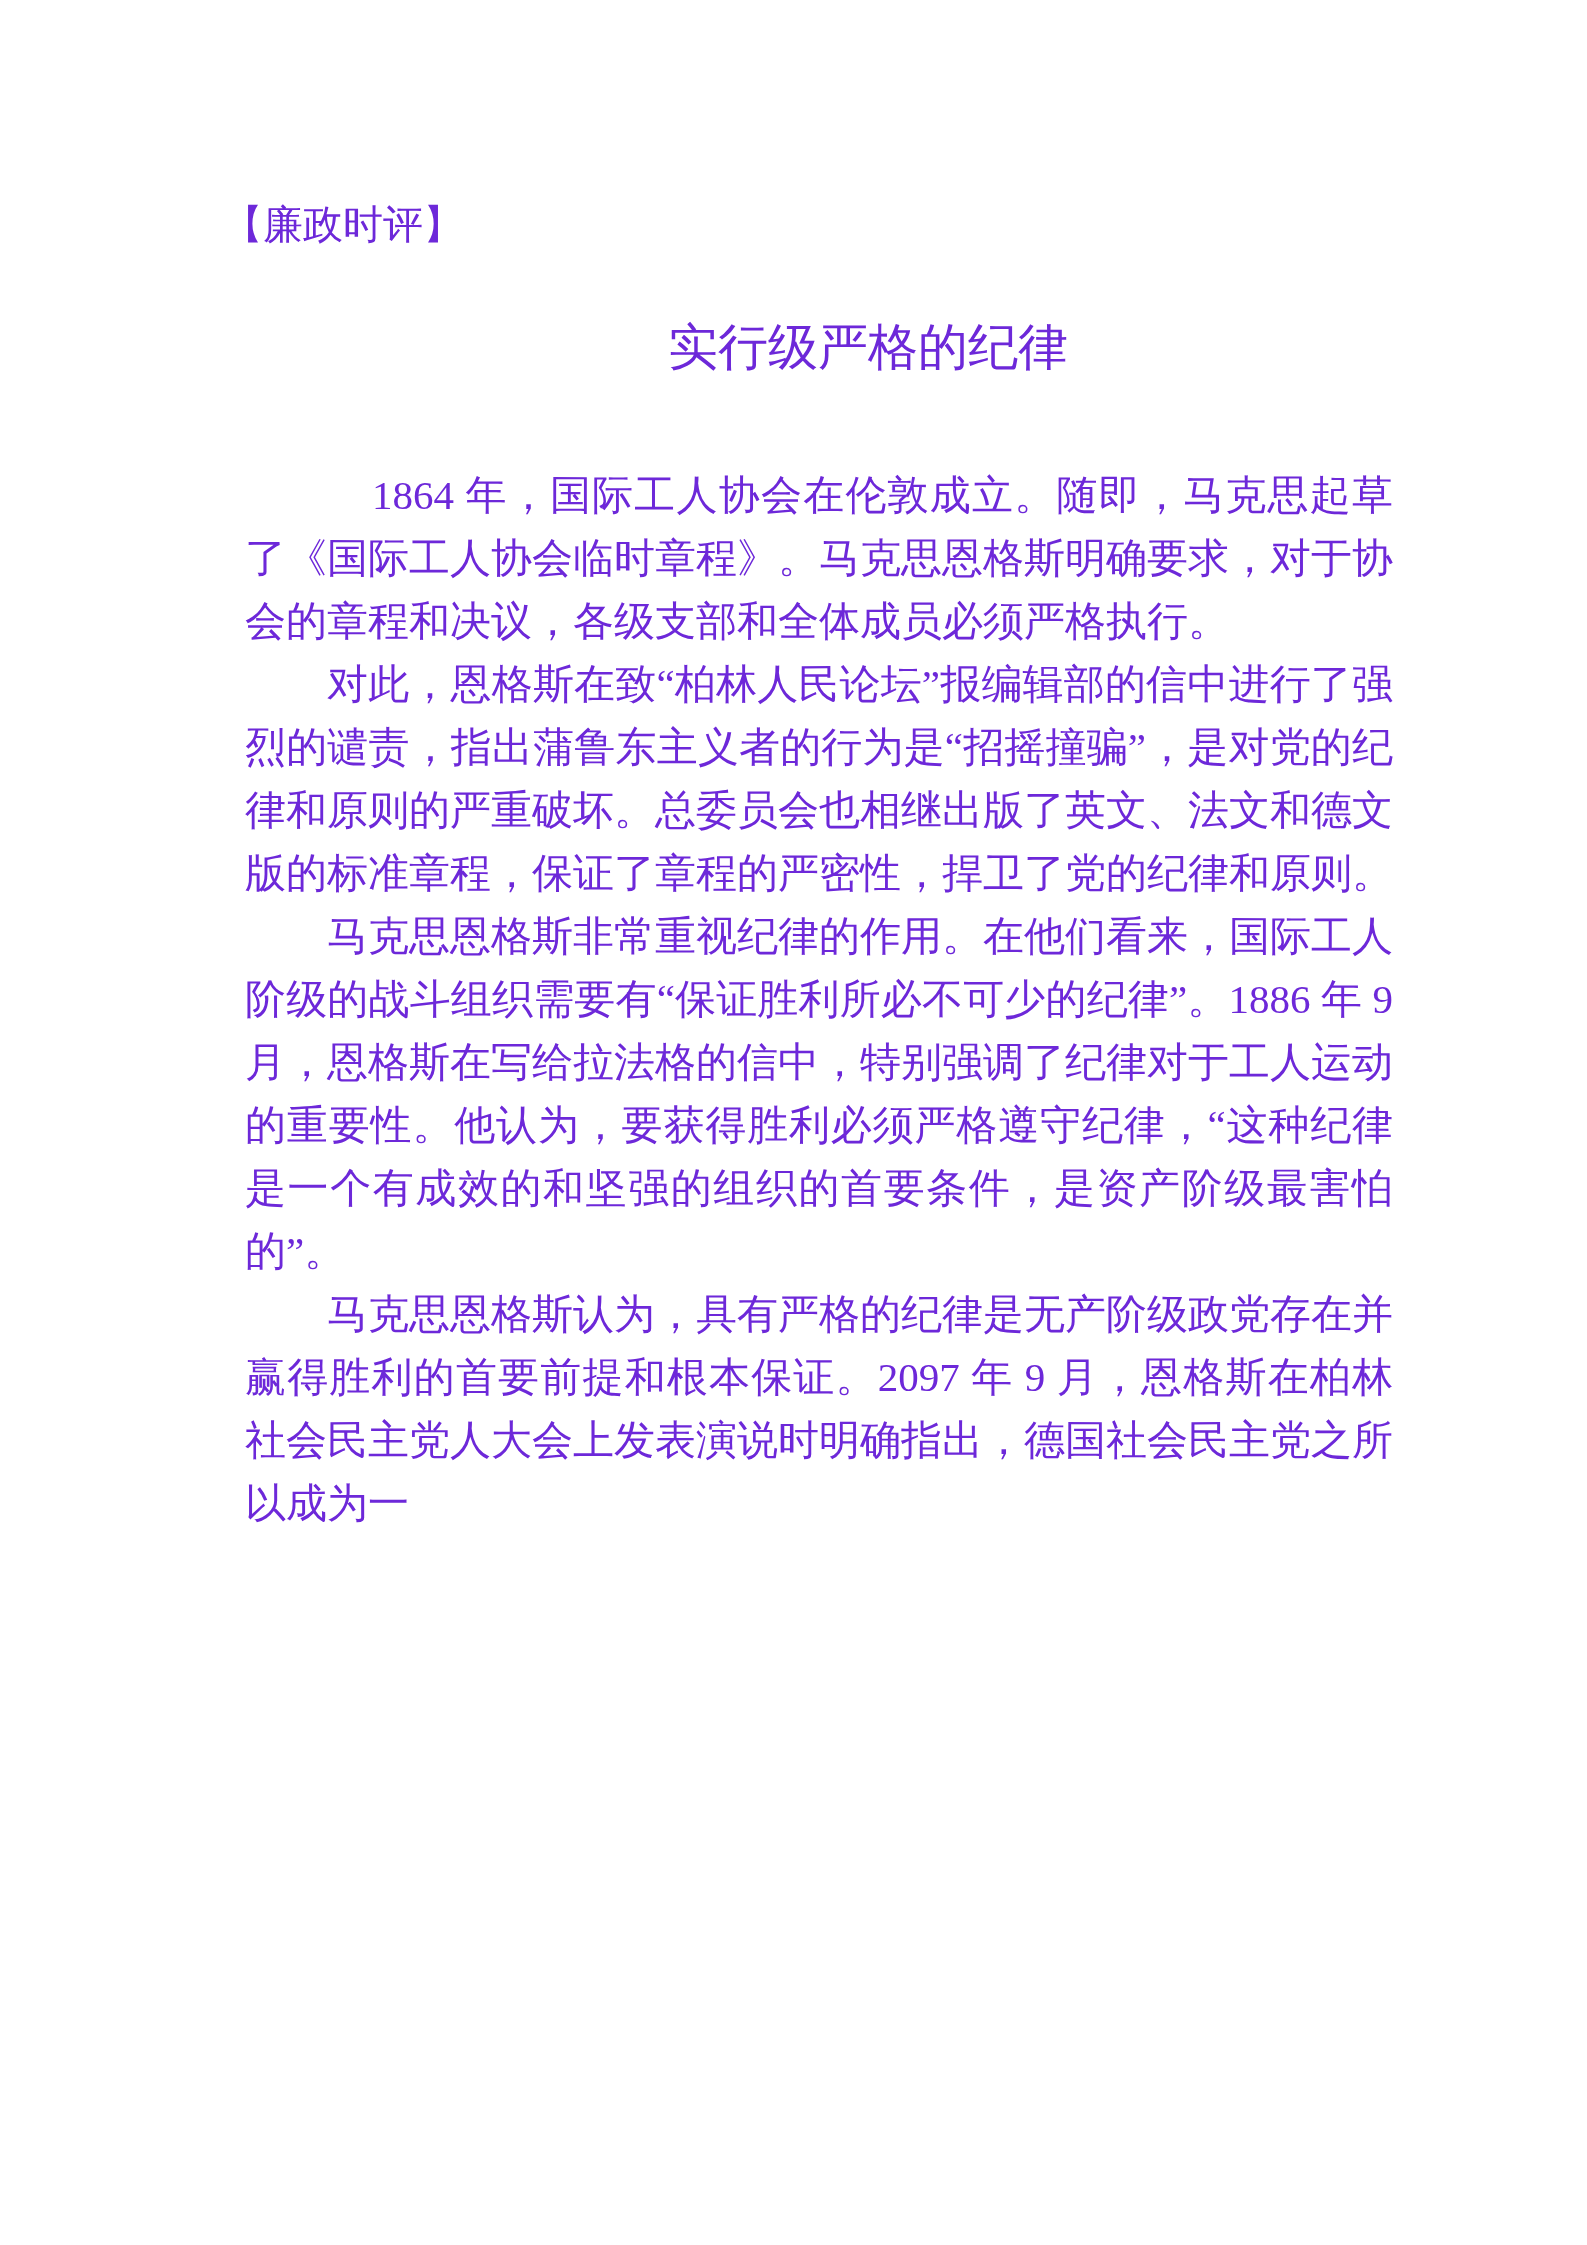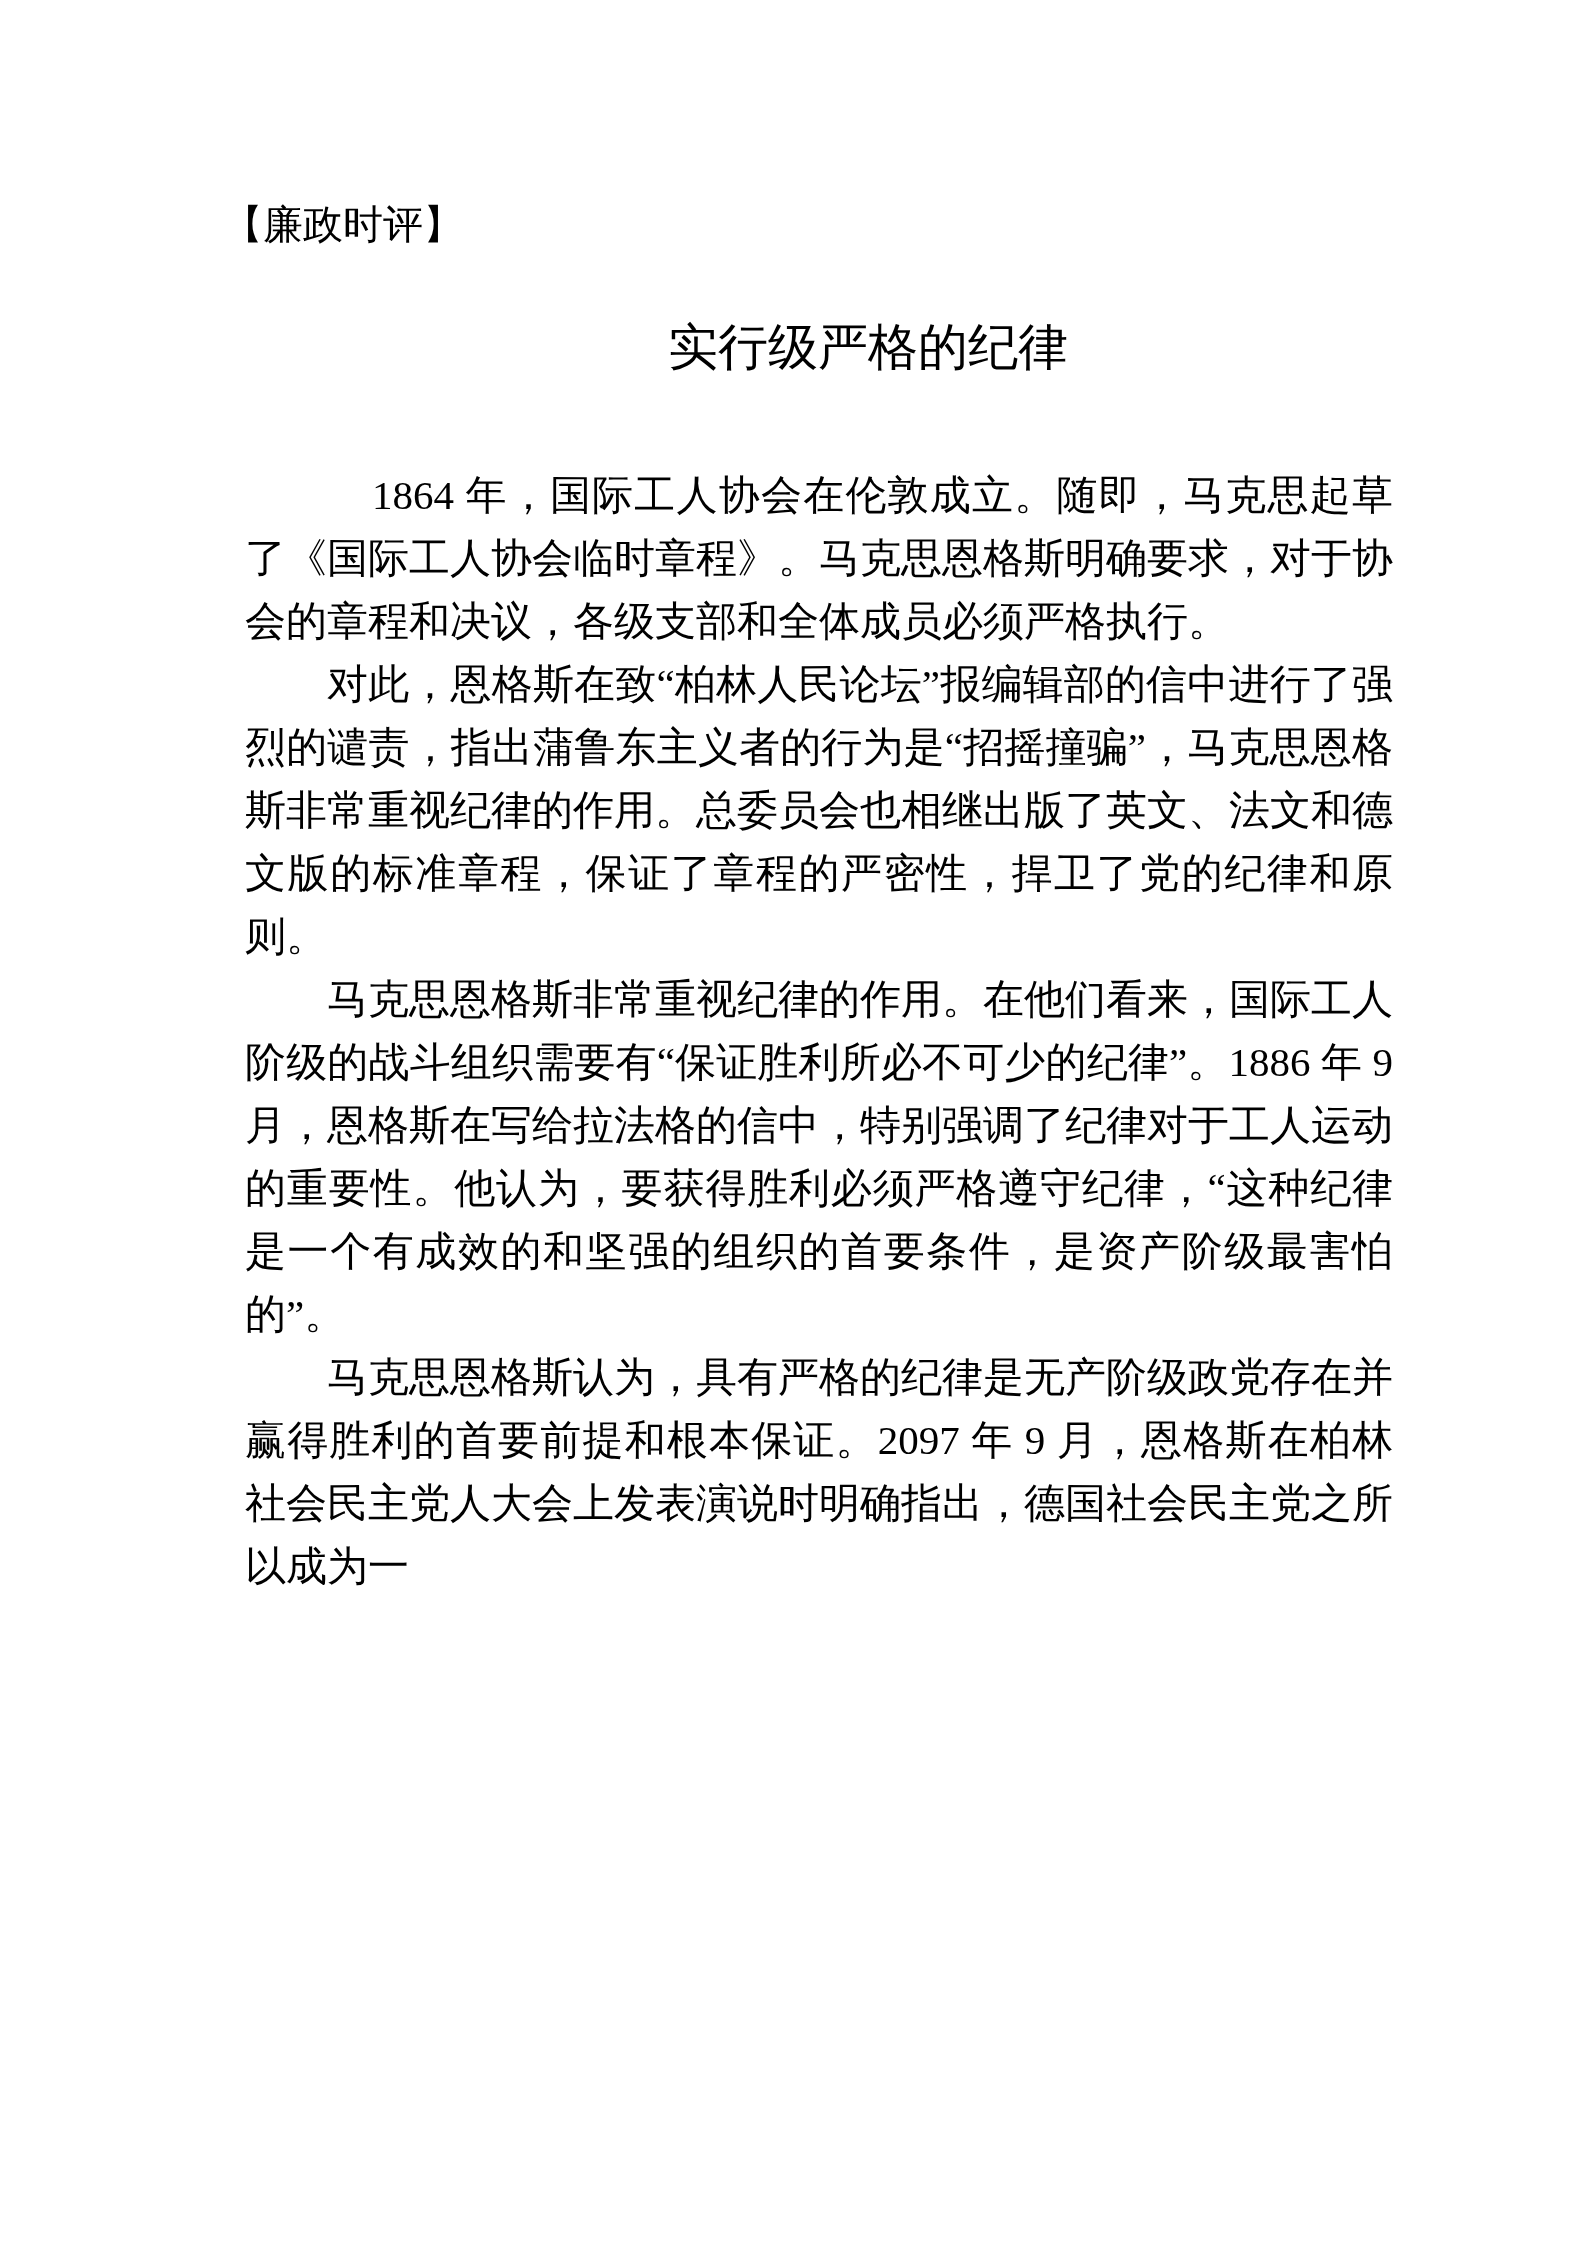--- a/index.html
+++ b/index.html
@@ -5,21 +5,21 @@
   html, body {
     margin: 0;
     padding: 0;
     background: #ffffff;
   }
   .page {
     position: relative;
     width: 1587px;
     height: 1794px;
     background: #ffffff;
-    color: #000000;
+    color: #6d28d9;
     font-family: "Liberation Serif", "DejaVu Serif", serif;
     overflow: hidden;
   }
   .doc-header {
     position: absolute;
     left: 223px;
     top: 203px;
     font-size: 40px;
     line-height: 1.1;
     letter-spacing: 0;
@@ -66,20 +66,20 @@
 <body>
 
 <div class="page">
 
   <div class="doc-header">【廉政时评】</div>
 
   <div class="doc-title">实行级严格的纪律</div>
 
   <div class="doc-body">
     <p class="first-para">1864 年，国际工人协会在伦敦成立。随即，马克思起草了《国际工人协会临时章程》。马克思恩格斯明确要求，对于协会的章程和决议，各级支部和全体成员必须严格执行。</p>
-    <p>对此，恩格斯在致“柏林人民论坛”报编辑部的信中进行了强烈的谴责，指出蒲鲁东主义者的行为是“招摇撞骗”，马克思恩格斯非常重视纪律的作用。总委员会也相继出版了英文、法文和德文版的标准章程，保证了章程的严密性，捍卫了党的纪律和原则。</p>
+    <p>对此，恩格斯在致“柏林人民论坛”报编辑部的信中进行了强烈的谴责，指出蒲鲁东主义者的行为是“招摇撞骗”，是对党的纪律和原则的严重破坏。总委员会也相继出版了英文、法文和德文版的标准章程，保证了章程的严密性，捍卫了党的纪律和原则。</p>
     <p>马克思恩格斯非常重视纪律的作用。在他们看来，国际工人阶级的战斗组织需要有“保证胜利所必不可少的纪律”。1886 年 9 月，恩格斯在写给拉法格的信中，特别强调了纪律对于工人运动的重要性。他认为，要获得胜利必须严格遵守纪律，“这种纪律是一个有成效的和坚强的组织的首要条件，是资产阶级最害怕的”。</p>
     <p>马克思恩格斯认为，具有严格的纪律是无产阶级政党存在并赢得胜利的首要前提和根本保证。2097 年 9 月，恩格斯在柏林社会民主党人大会上发表演说时明确指出，德国社会民主党之所以成为一</p>
   </div>
 
   <div class="page-footer">- 2 -</div>
 
 </div>
 
 </body></html>

